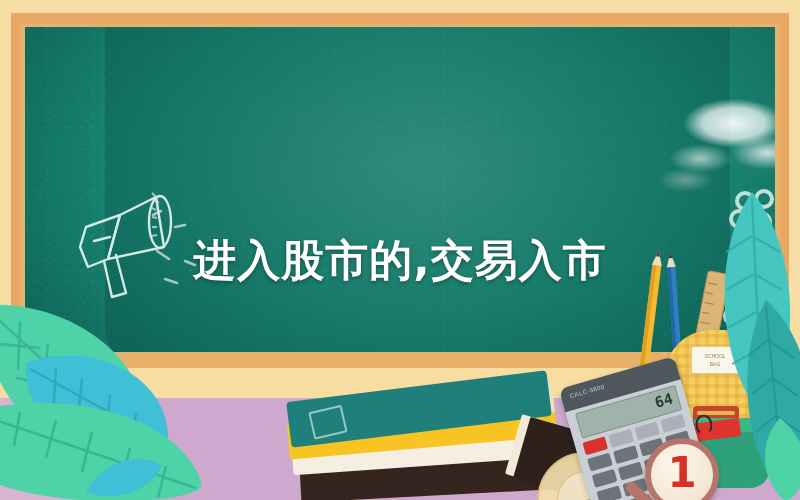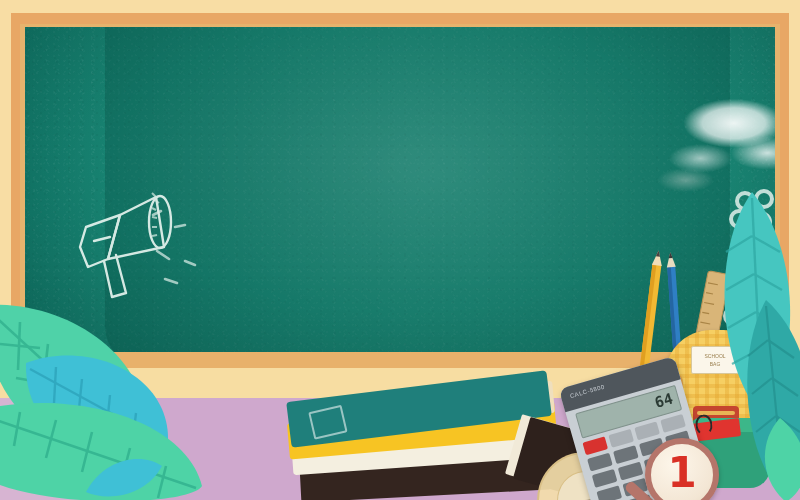--- a/index.html
+++ b/index.html
@@ -279,20 +279,21 @@
         <g fill="none" stroke="#e8f4ef" stroke-width="4" opacity=".78">
           <circle cx="19" cy="15" r="8"></circle>
             <circle cx="38" cy="14" r="8"></circle>
           <circle cx="14" cy="33" r="8"></circle>
             <circle cx="35" cy="35" r="8"></circle>
           <circle cx="27" cy="25" r="5"></circle>
         </g>
       </svg>
     </div>
 
+    <div class="headline">进入股市的,交易入市</div>
   </div>
 
   <div class="plane">
     <svg width="140" height="70" viewBox="0 0 140 70">
       <g fill="none" stroke="#f0faf6" stroke-width="2.2" stroke-linecap="round" stroke-linejoin="round" opacity=".92">
         <path d="M78 10 L128 14 L96 58 L88 38 Z"></path>
         <path d="M78 10 L88 38 L70 34"></path>
         <path d="M70 34 C58 18 30 20 26 34 C22 48 46 52 52 40 C58 28 42 22 36 30"></path>
         <circle cx="31" cy="16" r="1.6"></circle>
       </g>

